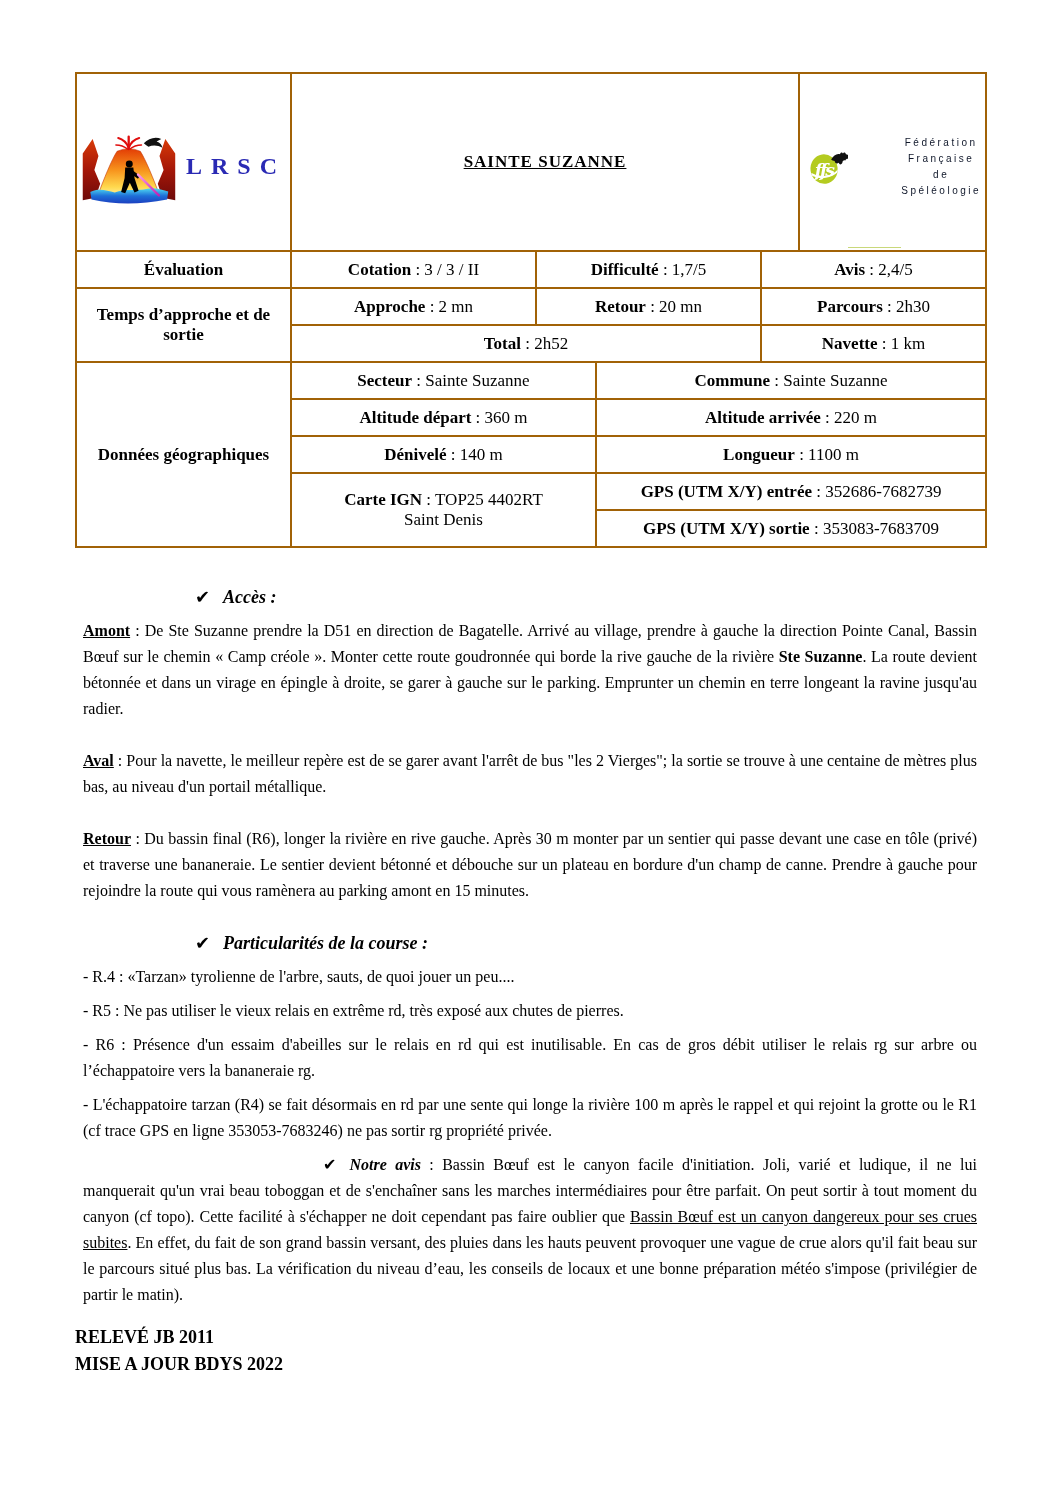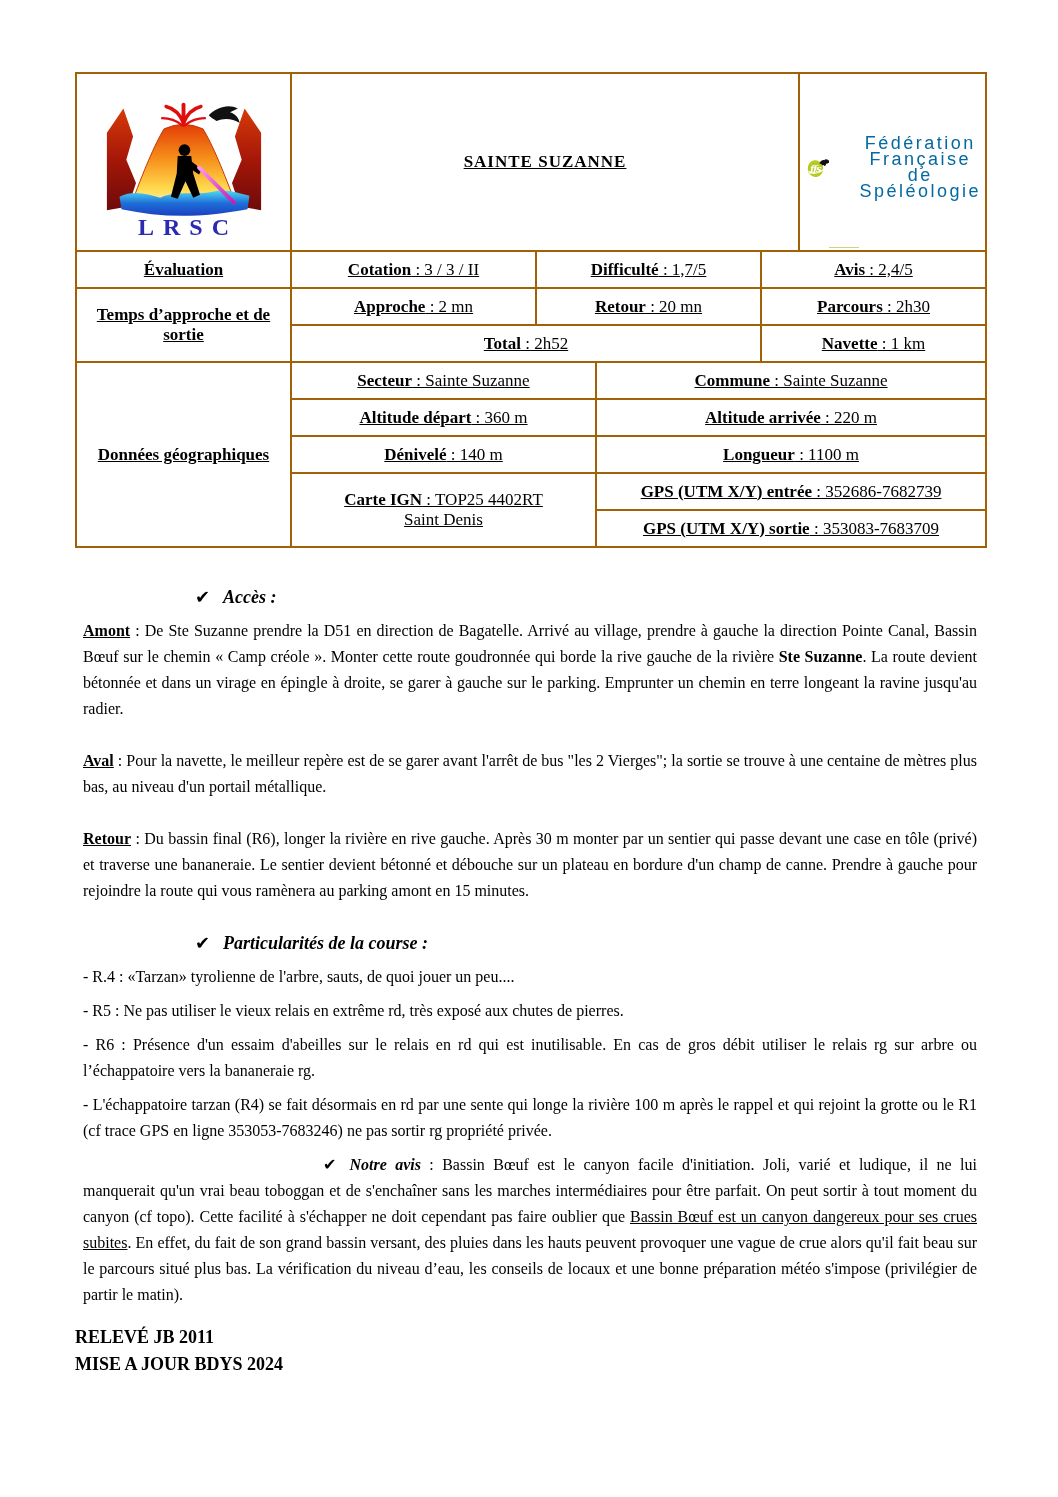--- a/index.html
+++ b/index.html
@@ -9,32 +9,32 @@
     font-family:"Liberation Serif", serif; color:#000; background:#fff;
   }
 
   
   table.info-table { border-collapse:collapse; table-layout:fixed; width:910px; }
   table.info-table td {
     border:2px solid #a16207; text-align:center; vertical-align:middle;
     font-size:17px; padding:2px 4px; overflow:hidden;
   }
   tr.header-row td { height:172px; }
-  tr.r td { height:31px;text-decoration:underline; }
+  tr.r td { height:31px; }
   td.lbl { font-weight:bold; }
   td.title-cell { font-size:26px; font-weight:bold; text-decoration:underline; letter-spacing:1px; }
   td b { font-weight:bold; }
   td.nowrap { white-space:nowrap; }
 
   td.logo-cell, td.ffs-cell { padding:0; }
-  .logo-box { height:172px; display:flex; flex-direction:column; align-items:center; justify-content:center; padding-top:10px; box-sizing:border-box; }
+  .logo-box { height:172px; display:flex; flex-direction:row; align-items:center; justify-content:center; padding-top:10px; box-sizing:border-box; }
   .lrsc-label { font-weight:bold; font-size:24px; letter-spacing:9px; text-indent:9px; color:#2a2ab4; margin-top:-2px; }
   .ffs-box { height:172px; display:flex; flex-direction:row; align-items:center; box-sizing:border-box; padding-top:12px; }
   .ffs-sep { width:100%; height:1px; background:#c9d87a; margin-top:auto; }
-  .ffs-caption { color:#0369a1; font-size:18px; letter-spacing:2.5px; line-height:16px; font-family:"Liberation Sans", sans-serif; padding:3px 0 6px 0; }
+  .ffs-caption { color:#0f172a; font-size:10px; letter-spacing:2.5px; line-height:16px; font-family:"Liberation Sans", sans-serif; padding:3px 0 6px 0; }
 
   
   .para { font-size:16px; line-height:26px; text-align:justify; margin:8px; }
   .gap { margin-top:26px; }
   .section-heading { font-size:18px; line-height:26px; font-weight:bold; font-style:italic; margin:26px 0 0 120px; }
   .section-heading.first { margin-top:36px; }
   .check { font-family:"DejaVu Sans", sans-serif; font-style:normal; font-weight:bold; display:inline-block; margin-right:13px; }
   .avis { text-indent:120px; }
   .footer { margin-top:16px; font-weight:bold; font-size:18px; line-height:27px; }
 </style>
@@ -176,16 +176,16 @@
   <div class="para">- R5 : Ne pas utiliser le vieux relais en extrême rd, très exposé aux chutes de pierres.</div>
   <div class="para">- R6 : Présence d'un essaim d'abeilles sur le relais en rd qui est inutilisable. En cas de gros débit utiliser le relais rg sur arbre ou l’échappatoire vers la bananeraie rg.</div>
   <div class="para">- L'échappatoire tarzan (R4) se fait désormais en rd par une sente qui longe la rivière 100 m après le rappel et qui rejoint la grotte ou le R1 (cf trace GPS en ligne 353053-7683246) ne pas sortir rg propriété privée.</div>
 
   <p class="para avis">
     <span class="check">✔</span><span><span style="font-weight: bold; font-style: italic;">Notre avis</span><span> : Bassin Bœuf est le canyon facile d'initiation. Joli, varié et ludique, il ne lui manquerait qu'un vrai beau toboggan et de s'enchaîner sans les marches intermédiaires pour être parfait. On peut sortir à tout moment du canyon (cf topo). Cette facilité à s'échapper ne doit cependant pas faire oublier que </span><span style="text-decoration: underline;">Bassin Bœuf est un canyon dangereux pour ses crues subites</span><span>. En effet, du fait de son grand bassin versant, des pluies dans les hauts peuvent provoquer une vague de crue alors qu'il fait beau sur le parcours situé plus bas. La vérification du niveau d’eau, les conseils de locaux et une bonne préparation météo s'impose (privilégier de partir le matin).</span></span>
   </p>
 
   <div class="footer">
     <div>RELEVÉ JB 2011</div>
-    <div>MISE A JOUR BDYS 2024</div>
+    <div>MISE A JOUR BDYS 2022</div>
   </div>
 
 </div>
 
 </body></html>

